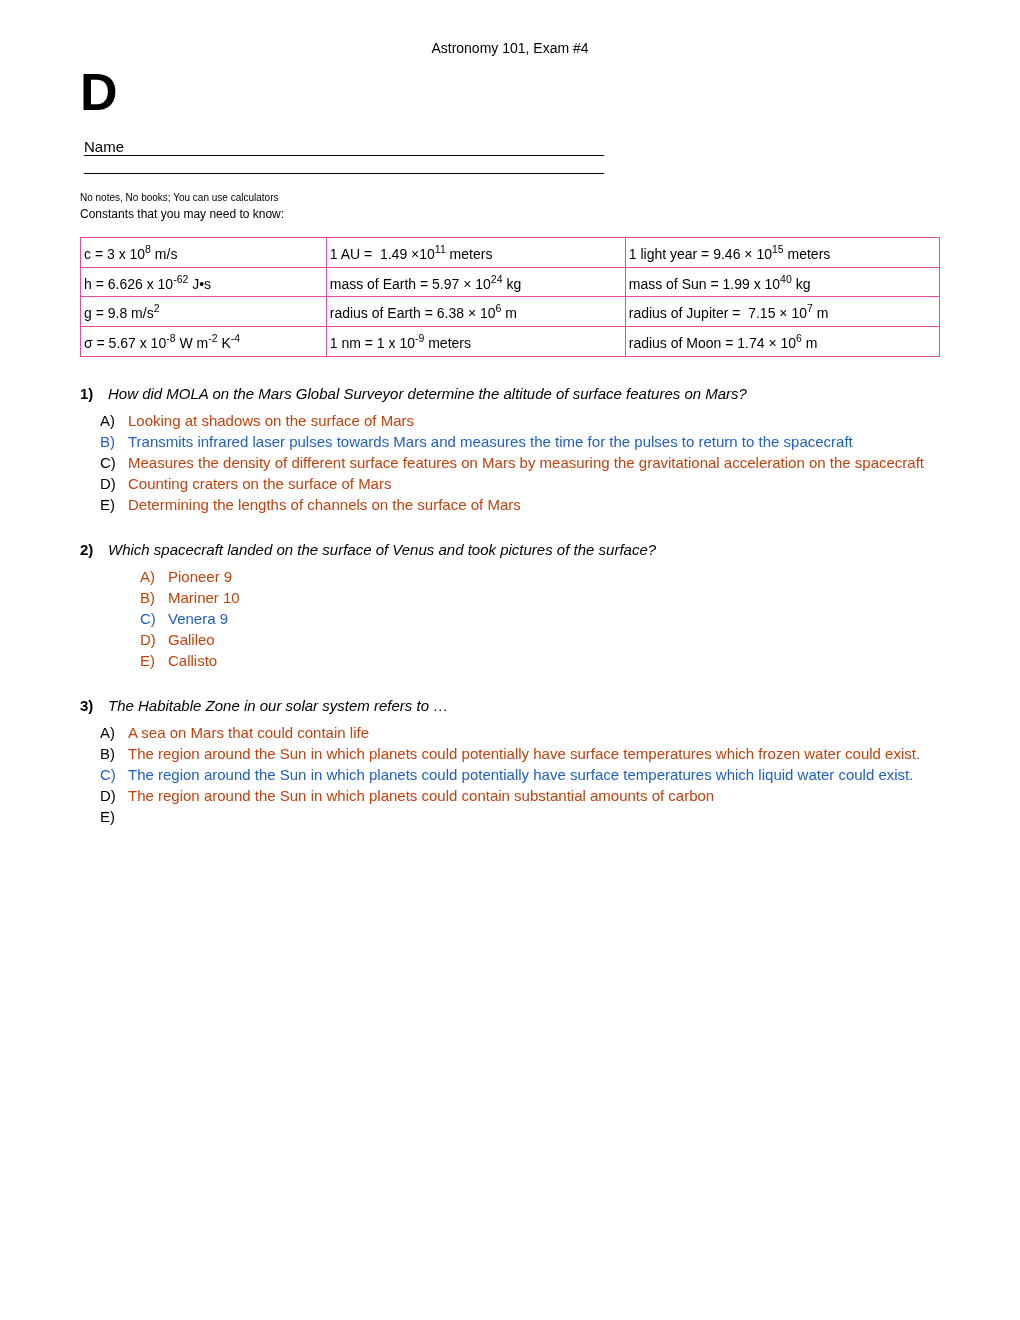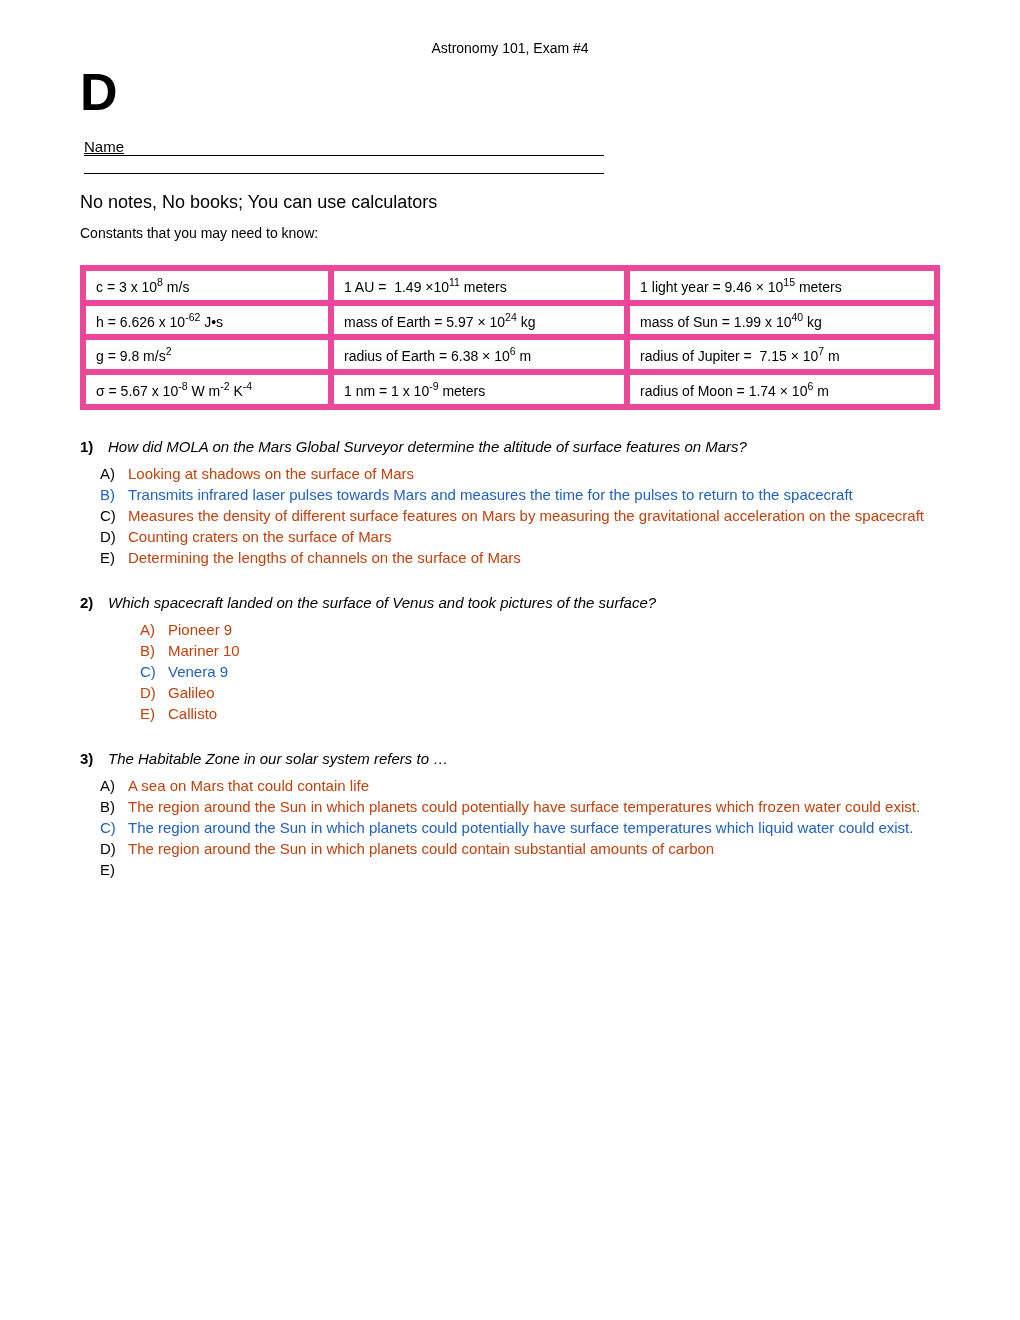--- a/index.html
+++ b/index.html
@@ -36,43 +36,42 @@
       font-size: 15px;
     }
 
     .name-line span {
       display: inline-block;
       border-bottom: 1px solid #000;
       width: 520px;
       margin-left: 4px;
       vertical-align: bottom;
       height: 18px;
-      text-decoration: underline;
     }
 
     .no-notes {
-      margin-bottom: 12px;
-      font-size: 18px;
+      margin-bottom: 4px;
+      font-size: 10px;
     }
 
     .constants-label {
-      margin-bottom: 24px;
-      font-size: 14px;
+      margin-bottom: 16px;
+      font-size: 12px;
     }
 
     .constants-table {
       width: 100%;
       border-collapse: collapse;
       margin-bottom: 28px;
       font-size: 14px;
     }
 
     .constants-table td {
-      border: 6px solid #ec4899;
-      padding: 5px 10px;
+      border: 1px solid #ec4899;
+      padding: 5px 3px;
       vertical-align: middle;
       white-space: nowrap;
     }
 
     .questions {
       margin-top: 10px;
     }
 
     .question-block {
       margin-bottom: 28px;

